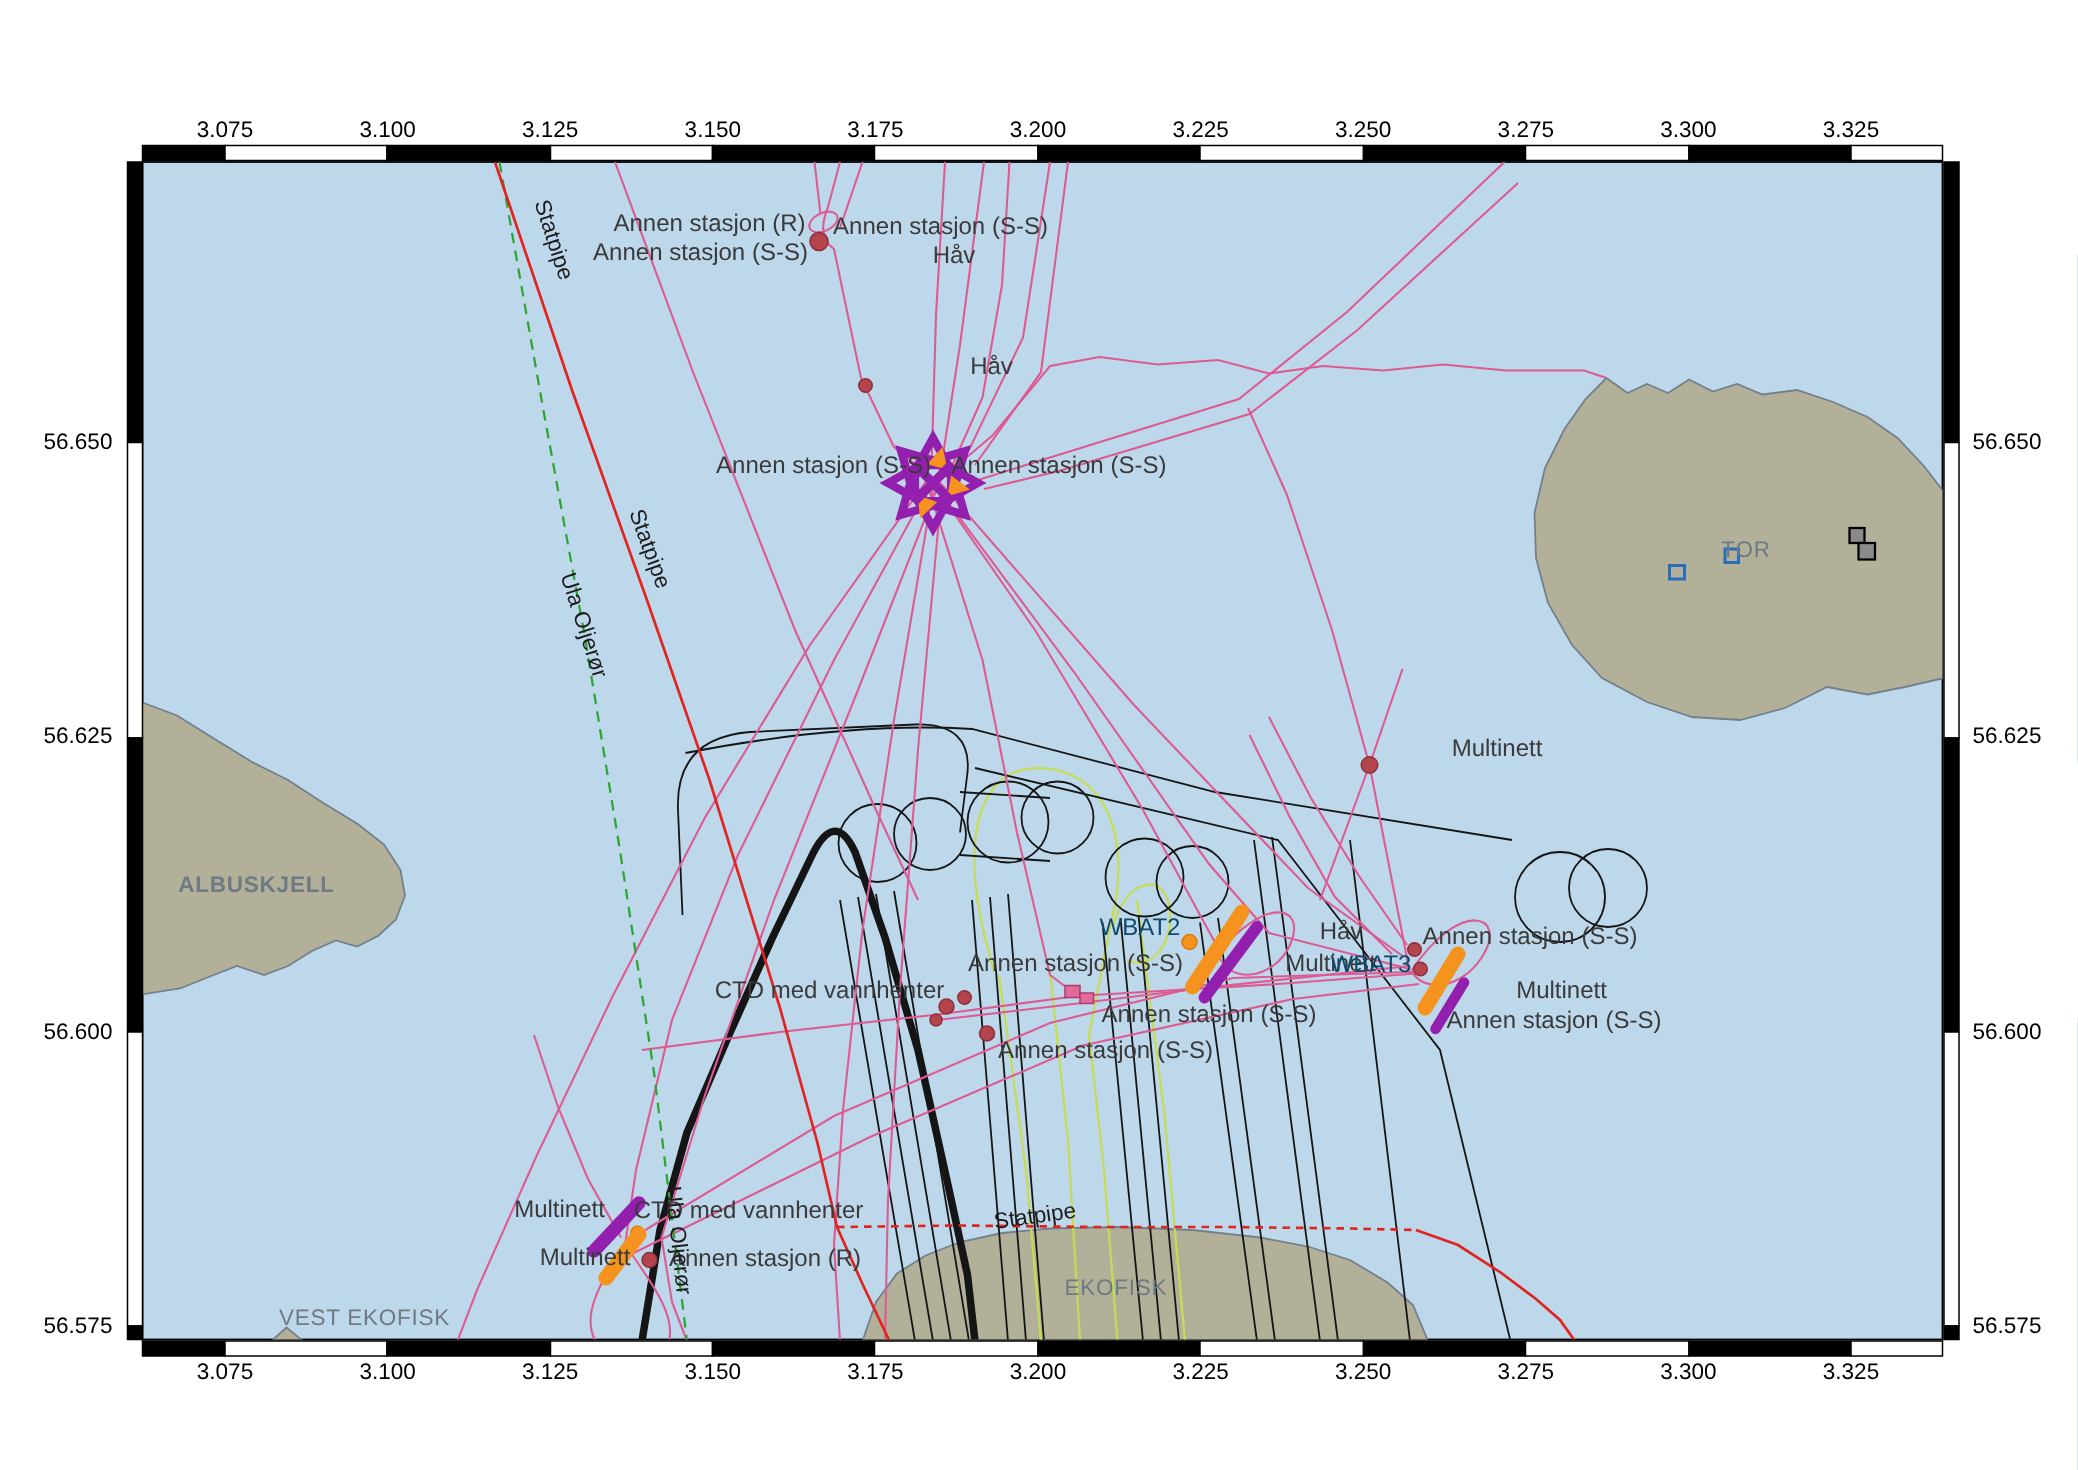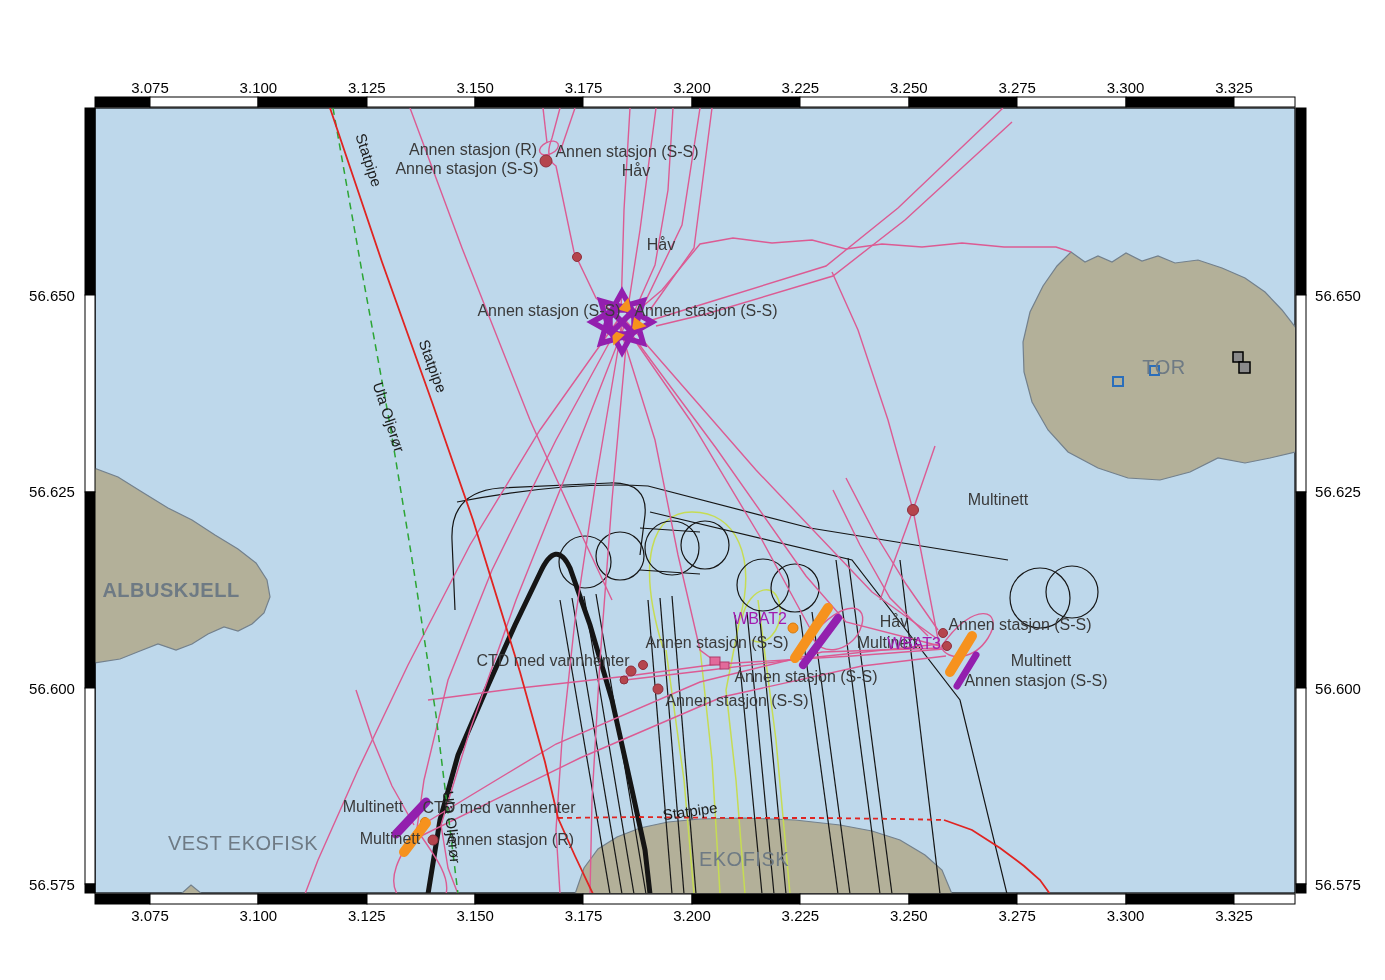--- a/index.html
+++ b/index.html
@@ -1,22 +1,22 @@
 <!DOCTYPE html>
 <html><head>
 <meta charset="utf-8">
 <style>
   html,body{margin:0;padding:0}
   body{width:1385px;height:980px;background:#ffffff;font-family:"Liberation Sans",sans-serif;position:relative;overflow:hidden}
   .stage{position:absolute;inset:0}
   svg{position:absolute;left:0;top:0}
   .lbl{position:absolute;transform:translate(-50%,-50%);white-space:nowrap;color:#3a3a3a;font-size:16px;line-height:1}
-  .lbl.area{color:#6e7a84;font-size:20px;letter-spacing:.5px}
+  .lbl.area{color:#6e7a84;font-size:15px;letter-spacing:.5px}
   .lbl.axis{color:#000;font-size:15px}
-  .lbl.orange{color:#a21caf}
+  .lbl.orange{color:#0c4a6e}
   .lbl.pipe{color:#1c1c1c;font-size:15px}
 </style>
 </head>
 <body>
 
 <div class="stage">
 
 <svg width="1385" height="980">
   <defs>
     <clipPath id="mapclip">
@@ -243,21 +243,21 @@
       <div class="lbl axis" style="left: 1338px; top: 295px;">56.650</div>
       <div class="lbl axis" style="left: 52px; top: 491.3px;">56.625</div>
       <div class="lbl axis" style="left: 1338px; top: 491.3px;">56.625</div>
       <div class="lbl axis" style="left: 52px; top: 687.6px;">56.600</div>
       <div class="lbl axis" style="left: 1338px; top: 687.6px;">56.600</div>
       <div class="lbl axis" style="left: 52px; top: 883.9px;">56.575</div>
       <div class="lbl axis" style="left: 1338px; top: 883.9px;">56.575</div>
       <div class="lbl area" style="left: 1164px; top: 367px;">TOR</div>
       <div class="lbl area" style="left: 171px; top: 590px; font-weight: bold;">ALBUSKJELL</div>
       <div class="lbl area" style="left: 744px; top: 859px;">EKOFISK</div>
-      <div class="lbl area" style="left: 243px; top: 843px;">VEST EKOFISK</div>
+      <div class="lbl area" style="left: 243px; top: 879px;">VEST EKOFISK</div>
       <div class="lbl station" style="left: 473px; top: 150px;">Annen stasjon (R)</div>
       <div class="lbl station" style="left: 627px; top: 152px;">Annen stasjon (S-S)</div>
       <div class="lbl station" style="left: 467px; top: 169px;">Annen stasjon (S-S)</div>
       <div class="lbl station" style="left: 636px; top: 171px;">Håv</div>
       <div class="lbl station" style="left: 661px; top: 245px;">Håv</div>
       <div class="lbl station" style="left: 549px; top: 311px;">Annen stasjon (S-S)</div>
       <div class="lbl station" style="left: 706px; top: 311px;">Annen stasjon (S-S)</div>
       <div class="lbl station" style="left: 998px; top: 500px;">Multinett</div>
       <div class="lbl station orange" style="left: 760px; top: 619px;">WBAT2</div>
       <div class="lbl station" style="left: 894px; top: 622px;">Håv</div>

